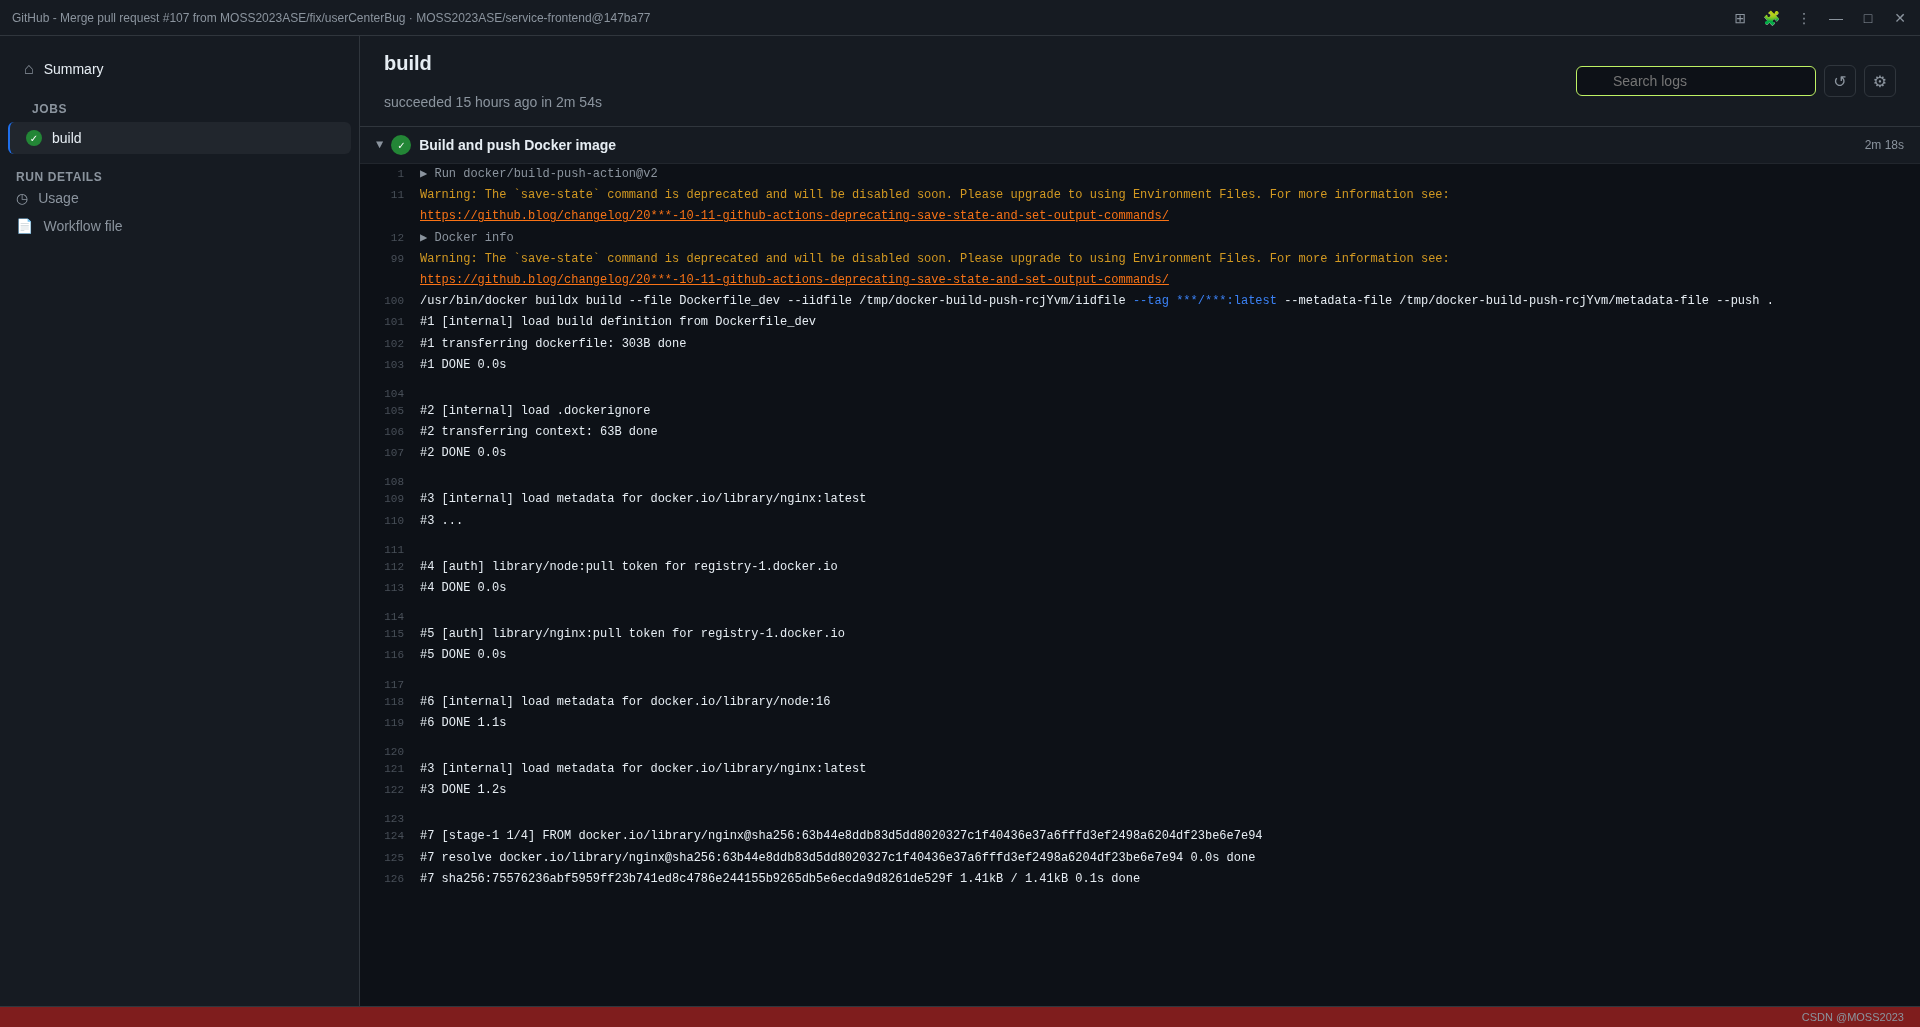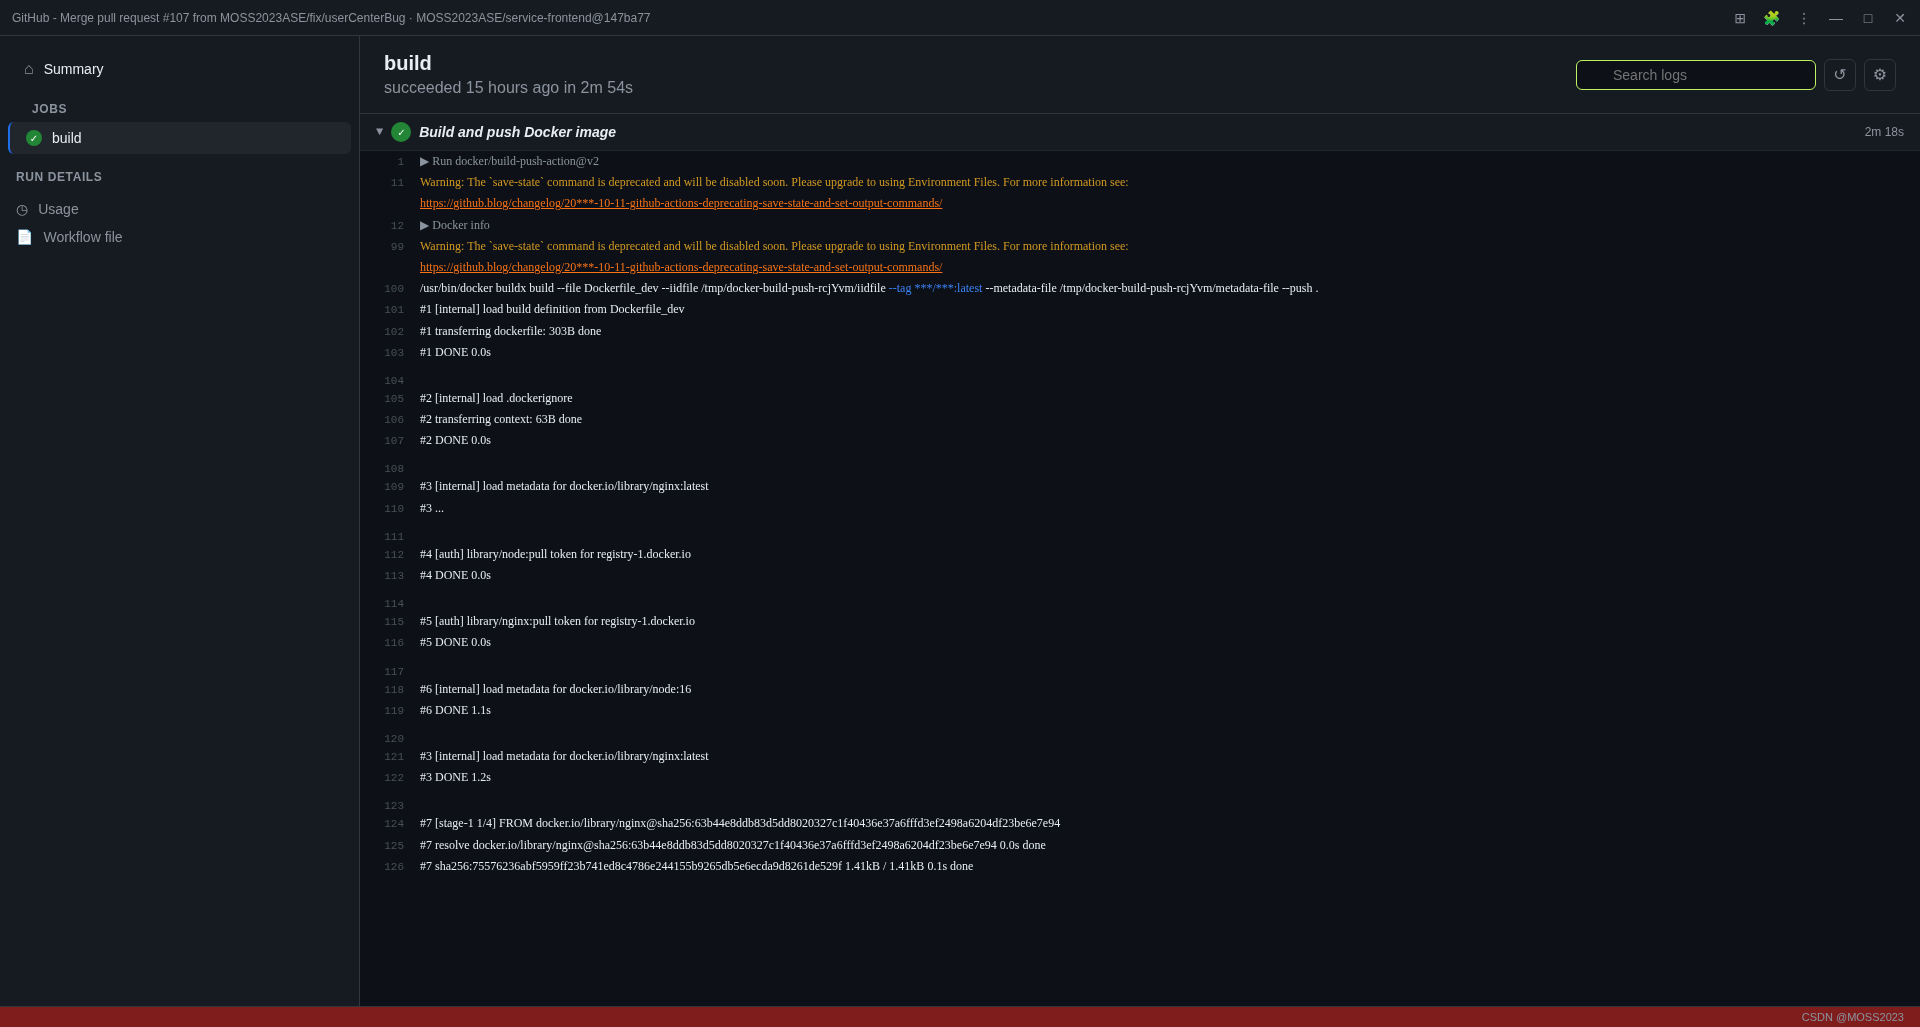--- a/index.html
+++ b/index.html
@@ -110,21 +110,21 @@
     .sidebar-run-details {
       padding: 8px 16px;
       margin-top: 8px;
     }
     .run-details-label {
       font-size: 12px;
       color: #8b949e;
       font-weight: 600;
       text-transform: uppercase;
       letter-spacing: 0.05em;
-      margin-bottom: 11px;
+      margin-bottom: 0;
     }
     .run-detail-item {
       display: flex;
       align-items: center;
       gap: 10px;
       padding: 6px 0;
       cursor: pointer;
       font-size: 14px;
       color: #8b949e;
     }
@@ -149,23 +149,23 @@
       background: #161b22;
       flex-shrink: 0;
     }
     .build-title-section {}
     .build-title {
       font-size: 20px;
       font-weight: 600;
       color: #e6edf3;
     }
     .build-status {
-      font-size: 16px;
-      color: #8b949e;
-      margin-top: 4px;
+      font-size: 14px;
+      color: #8b949e;
+      margin-top: 19px;
     }
     .build-actions {
       display: flex;
       align-items: center;
       gap: 8px;
     }
     .search-logs-input {
       background: #0d1117;
       border: 1px solid #bef264;
       border-radius: 6px;
@@ -241,21 +241,20 @@
       justify-content: center;
       font-size: 11px;
       color: white;
       flex-shrink: 0;
     }
     .step-name {
       font-size: 14px;
       color: #e6edf3;
       font-weight: 600;
       font-family: -apple-system, BlinkMacSystemFont, 'Segoe UI', sans-serif;
-      font-style: italic;
     }
     .step-duration {
       font-size: 12px;
       color: #8b949e;
       font-family: -apple-system, BlinkMacSystemFont, 'Segoe UI', sans-serif;
     }
     
     .log-line {
       display: flex;
       align-items: baseline;
@@ -271,21 +270,20 @@
       user-select: none;
       font-size: 11px;
       flex-shrink: 0;
     }
     .line-content {
       color: #e6edf3;
       white-space: pre-wrap;
       word-break: break-all;
       padding-right: 16px;
       line-height: 1.6;
-      font-family: Liberation Serif, serif;
     }
     .line-content.warning {
       color: #d29922;
     }
     .line-content.link {
       color: #f97316;
       text-decoration: underline;
     }
     .line-content.command {
       color: #e6edf3;

